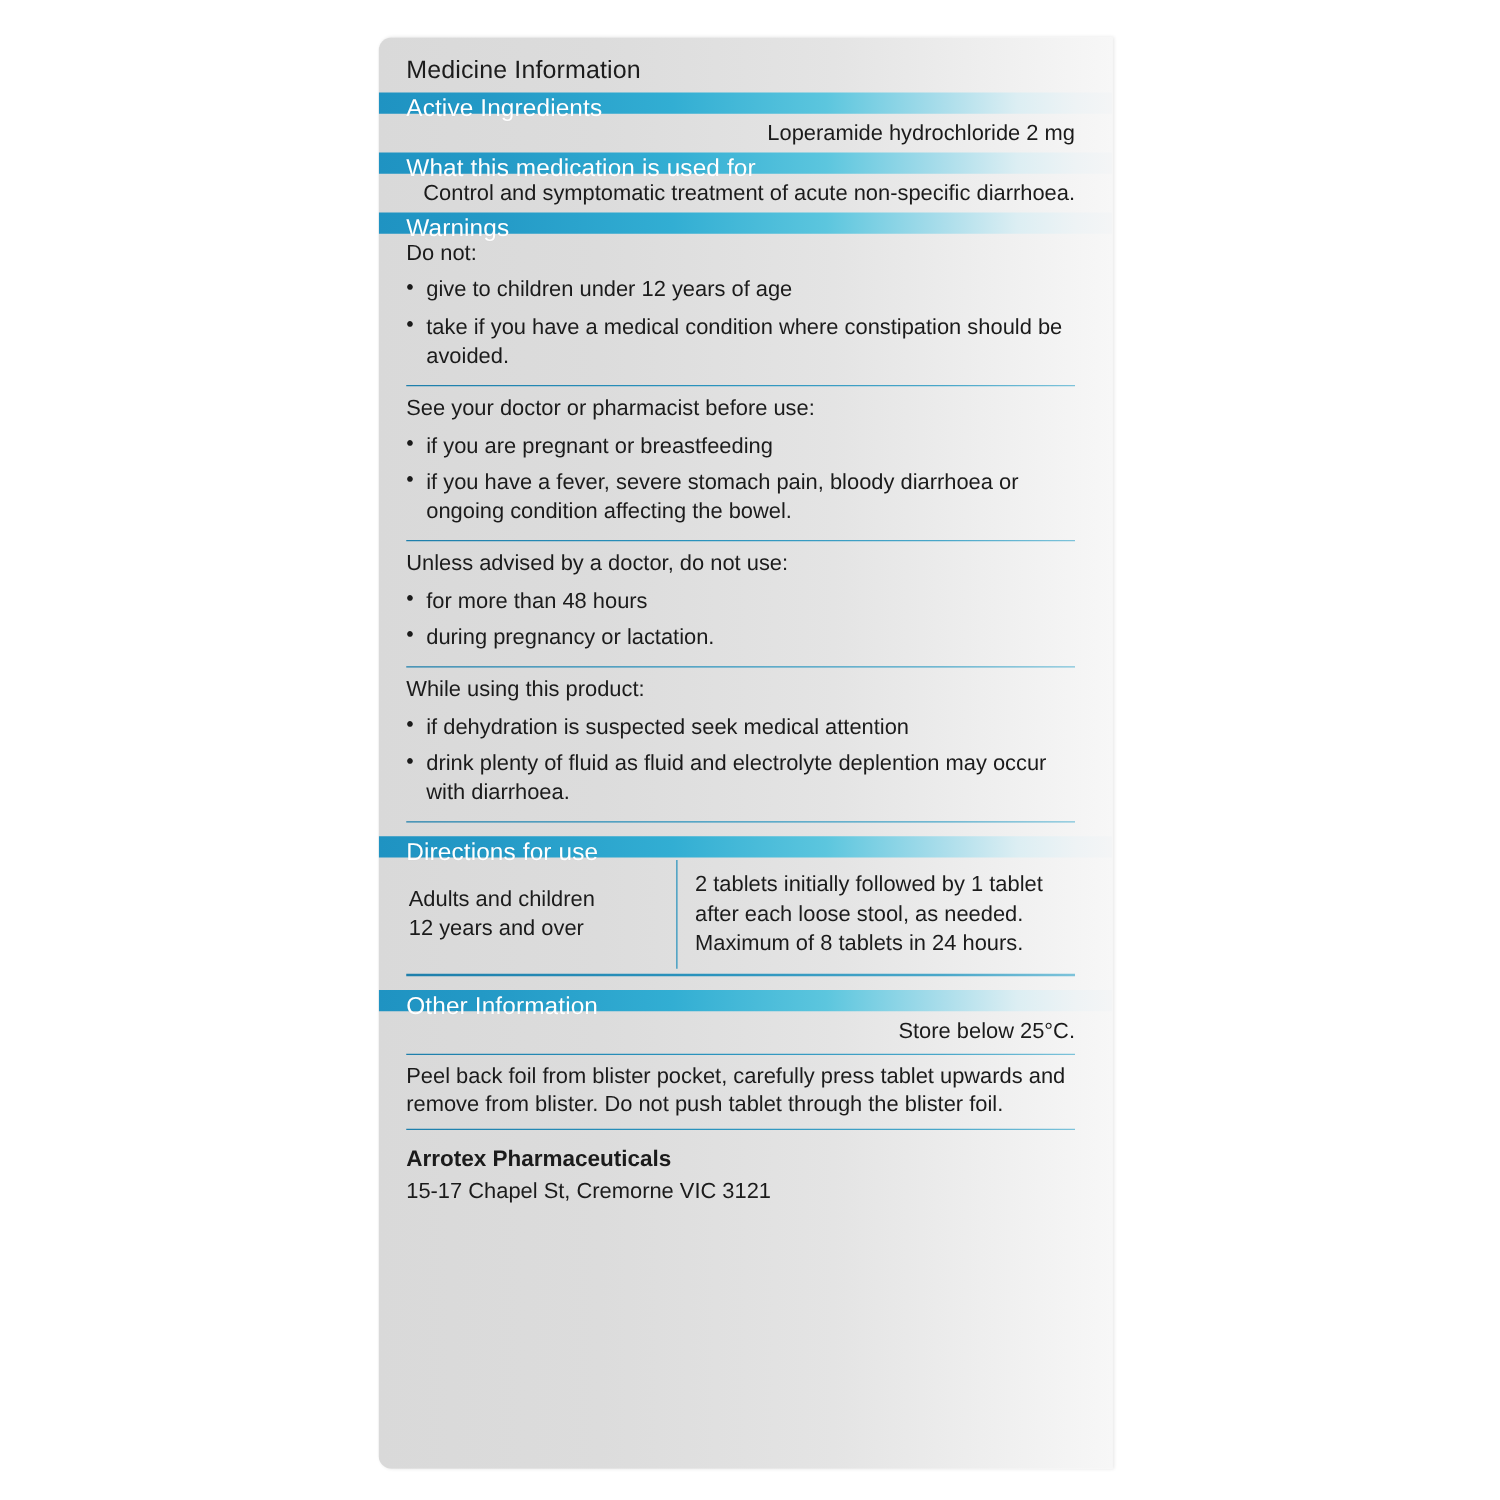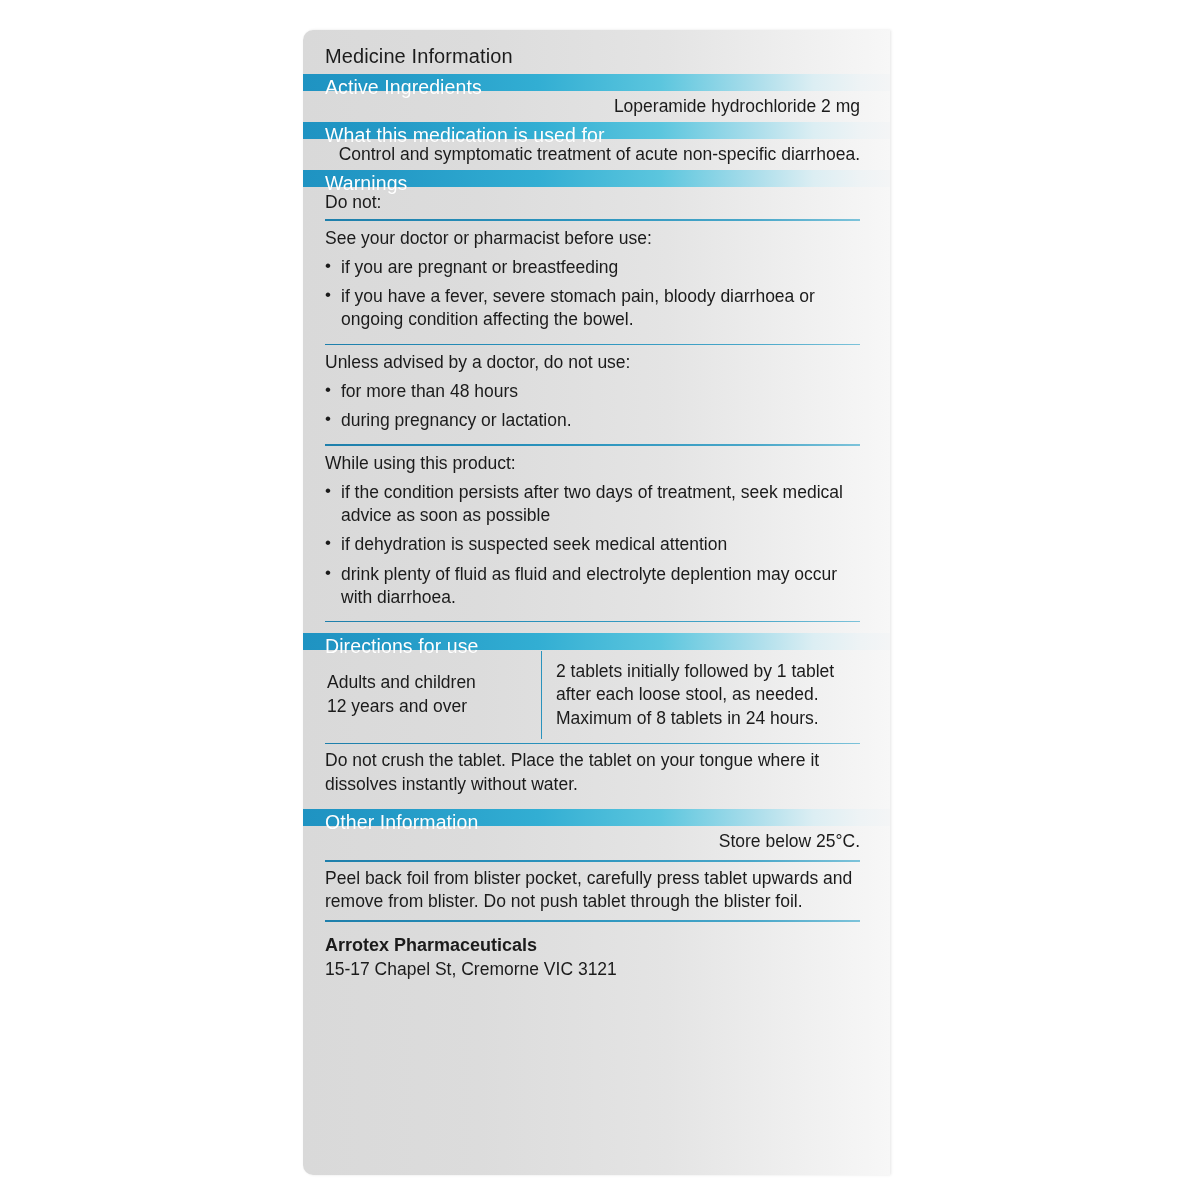--- a/index.html
+++ b/index.html
@@ -144,59 +144,61 @@
 
   <div class="section-bar">Active Ingredients</div>
   <div class="body-line">Loperamide hydrochloride 2 mg</div>
 
   <div class="section-bar">What this medication is used for</div>
   <div class="body-line">Control and symptomatic treatment of acute non-specific diarrhoea.</div>
 
   <div class="section-bar">Warnings</div>
 
   <div class="lead">Do not:</div>
+  <ul class="bullets">
+    <li>give to children under 12 years of age</li>
+    <li>take if you have a medical condition where constipation should be avoided.</li>
+  </ul>
   <div class="rule"></div>
 
   <div class="lead">See your doctor or pharmacist before use:</div>
   <ul class="bullets">
     <li>if you are pregnant or breastfeeding</li>
     <li>if you have a fever, severe stomach pain, bloody diarrhoea or ongoing condition affecting the bowel.</li>
   </ul>
   <div class="rule"></div>
 
   <div class="lead">Unless advised by a doctor, do not use:</div>
   <ul class="bullets">
     <li>for more than 48 hours</li>
     <li>during pregnancy or lactation.</li>
   </ul>
   <div class="rule"></div>
 
   <div class="lead">While using this product:</div>
   <ul class="bullets">
-    <li>if the condition persists after two days of treatment, seek medical advice as soon as possible</li>
     <li>if dehydration is suspected seek medical attention</li>
     <li>drink plenty of fluid as fluid and electrolyte deplention may occur with diarrhoea.</li>
   </ul>
   <div class="rule"></div>
 
 
   <div class="sp-md"></div>
 
   <div class="section-bar">Directions for use</div>
 
   <div class="dose-table">
     <div class="dose-cell-left">
       <div>Adults and children</div>
       <div>12 years and over</div>
     </div>
     <div class="dose-cell-right">2 tablets initially followed by 1 tablet after each loose stool, as needed. Maximum of 8 tablets in 24 hours.</div>
   </div>
 
   <div class="rule"></div>
-  <div class="block">Do not crush the tablet. Place the tablet on your tongue where it dissolves instantly without water.</div>
 
   <div class="sp-md"></div>
 
   <div class="section-bar">Other Information</div>
   <div class="body-line">Store below 25°C.</div>
   <div class="rule"></div>
   <div class="block">Peel back foil from blister pocket, carefully press tablet upwards and remove from blister. Do not push tablet through the blister foil.</div>
   <div class="rule"></div>
 
   <div class="sp-sm"></div>

